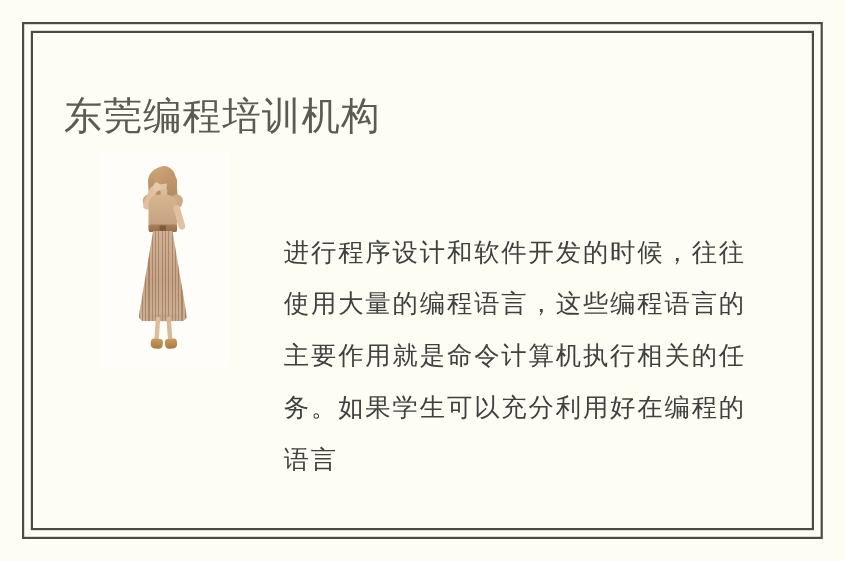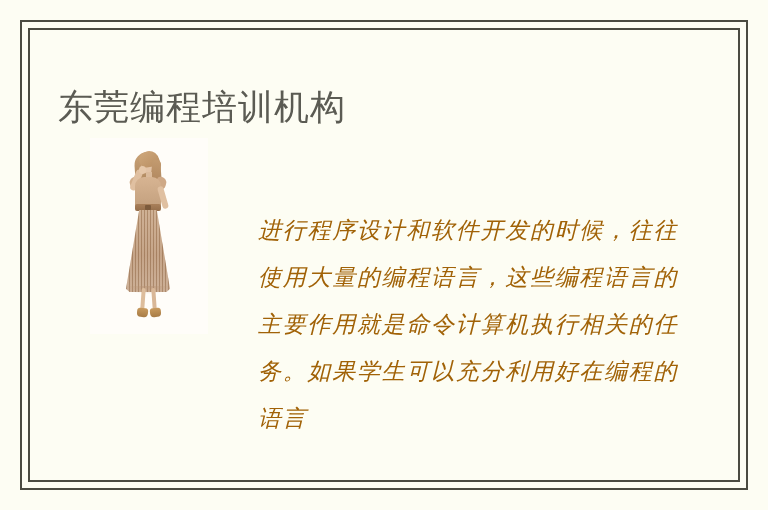--- a/index.html
+++ b/index.html
@@ -55,21 +55,21 @@
   .page-title {
     position: absolute;
     left: 28px;
     top: 32px;
     font-size: 35px;
     line-height: 46px;
     letter-spacing: 1px;
     color: #5b5b53;
     font-weight: 400;
     white-space: nowrap;
-    font-family: Liberation Serif, serif;
+    font-family: Liberation Mono, monospace;
   }
 
   .article-body {
     position: absolute;
     left: 28px;
     top: 104px;
     right: 20px;
     bottom: 10px;
   }
 
@@ -280,25 +280,24 @@
   }
 
   
   .article-text {
     position: absolute;
     left: 200px;
     top: 50px;
     width: 420px;
     font-size: 23px;
     line-height: 47px;
-    color: #a16207;
+    color: #404040;
     text-align: justify;
     letter-spacing: 1.5px;
     font-family: "DejaVu Serif", "Liberation Serif", serif;
-    font-style: italic;
     font-weight: 400;
   }
 </style>
 </head>
 <body>
 
 <div id="page">
 
   <div class="frame-outer"></div>
   <div class="frame-inner"></div>

